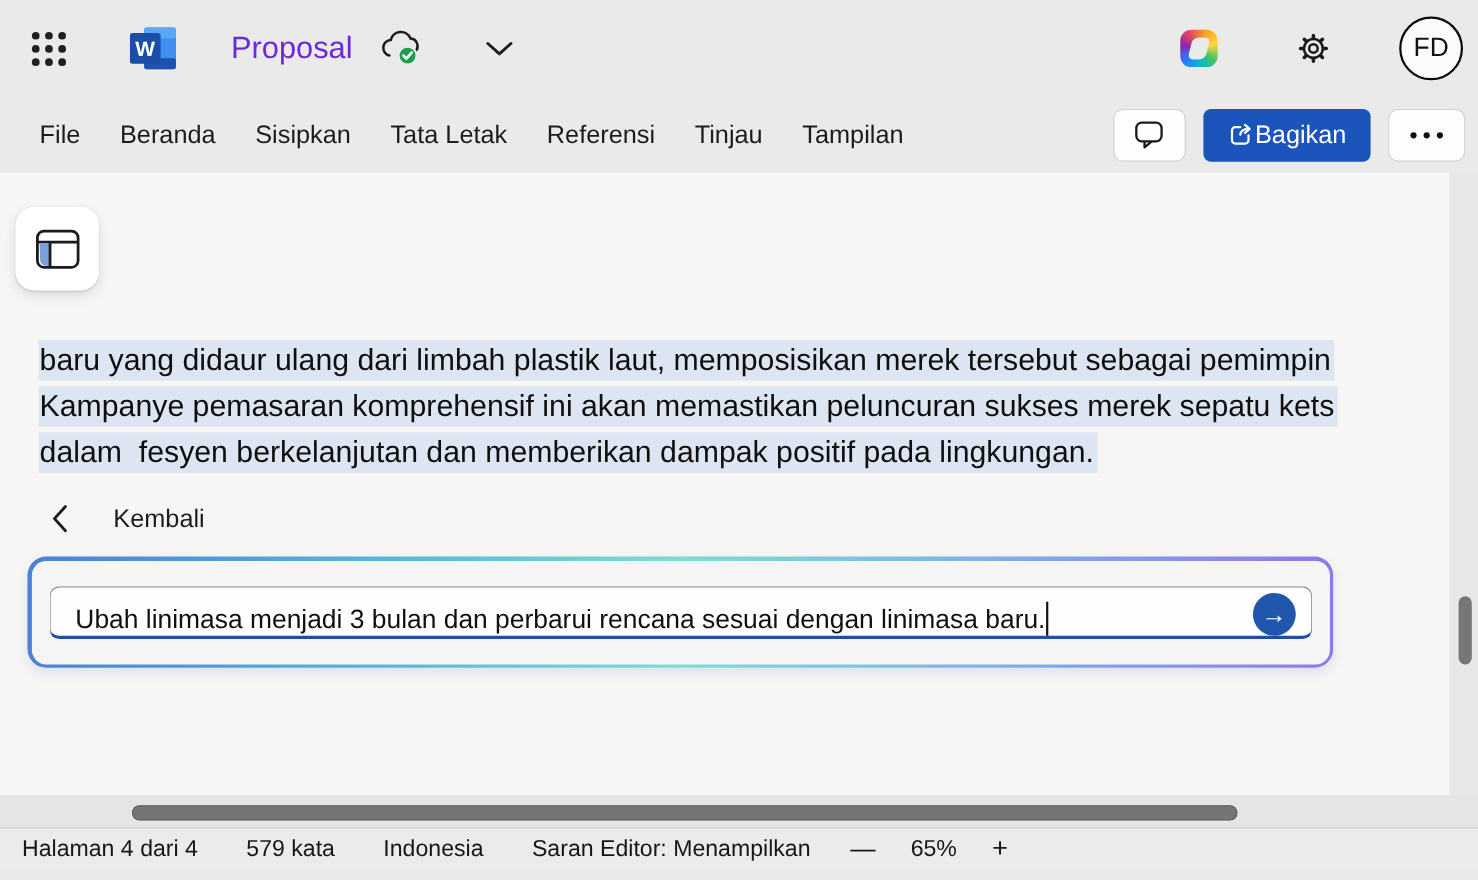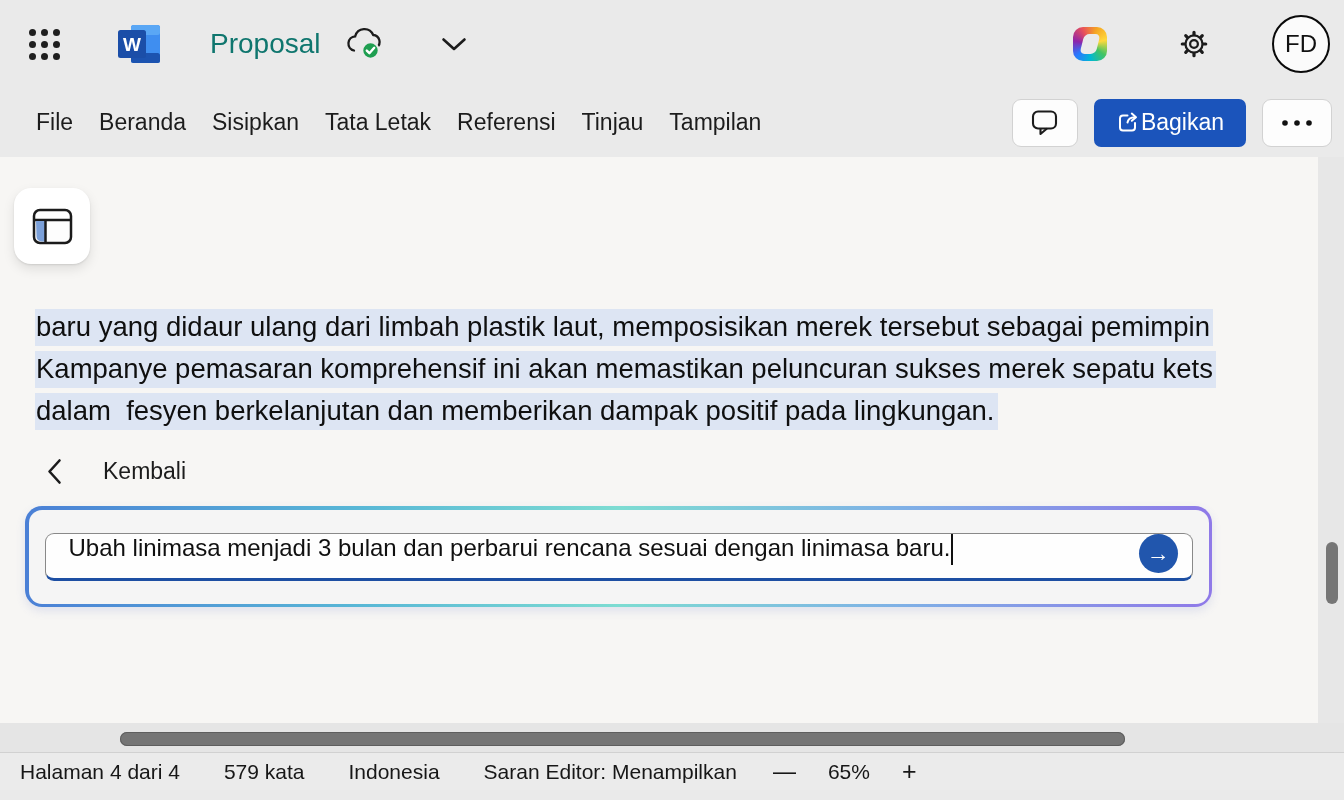--- a/index.html
+++ b/index.html
@@ -5,38 +5,38 @@
   * { margin:0; padding:0; box-sizing:border-box; }
   html,body { width:1344px; height:800px; }
   body { font-family:"Liberation Sans",sans-serif; color:#1b1b1b; overflow:hidden; }
   .stage { position:relative; width:1344px; height:800px; background:#eaeaea; }
 
   
   .topbar { position:absolute; top:0; left:0; width:1344px; height:88px;
             display:flex; align-items:center; background:#eaeaea; }
   .waffle-btn { margin-left:22px; width:44px; height:44px; display:flex; align-items:center; justify-content:center; cursor:pointer; }
   .wordlogo { margin-left:52px; width:44px; height:40px; display:flex; align-items:center; justify-content:center; }
-  .doc-title { margin-left:48px; font-size:28px; color:#0f766e; }
+  .doc-title { margin-left:48px; font-size:28px; color:#6d28d9; }
   .cloud { margin-left:22px; display:flex; align-items:center; }
   .title-chevron { margin-left:58px; display:flex; align-items:center; cursor:pointer; }
   .top-right { margin-left:auto; display:flex; align-items:center; }
   .copilot-btn { width:36px; height:36px; position:relative; margin-right:70px; cursor:pointer; }
   .copilot-swirl { position:absolute; inset:1px; border-radius:10px;
      background:conic-gradient(from 230deg,#2979ff,#8e24aa,#e8505b,#f5a623,#ffd93d,#43c463,#00b8d4,#2979ff); }
   .copilot-swirl::after { content:""; position:absolute; left:9px; top:7px; width:16px; height:20px;
      background:#eaeaea; border-radius:5px; transform:skewX(-14deg); }
   .gear-btn { margin-right:62px; display:flex; cursor:pointer; }
   .avatar { margin-right:14px; width:58px; height:58px; border:2.5px solid #0a0a0a; border-radius:50%;
             background:#fbfbfb; display:flex; align-items:center; justify-content:center;
             font-size:24px; color:#111; cursor:pointer; }
 
   
   .menubar { position:absolute; top:88px; left:0; width:1344px; height:69px;
              display:flex; align-items:center; background:#eaeaea; }
-  .menu { display:flex; list-style:none; margin-left:36px; gap:26px; font-size:23px; color:#1c1c1c; }
+  .menu { display:flex; list-style:none; margin-left:36px; gap:36px; font-size:23px; color:#1c1c1c; }
   .menu li { cursor:pointer; white-space:nowrap; }
   .menu-right { margin-left:auto; margin-right:12px; display:flex; align-items:center; gap:16px; }
   .icon-btn { height:48px; background:#fdfdfd; border:1px solid #d2d2d2; border-radius:9px;
               display:flex; align-items:center; justify-content:center; cursor:pointer; }
   .comment-btn { width:66px; }
   .more-btn { width:70px; }
   .share-btn { height:48px; padding:0 22px; border-radius:7px; background:#1b54bb; color:#fff;
                display:flex; align-items:center; gap:1px; font-size:23px; cursor:pointer; }
 
   
@@ -51,21 +51,21 @@
   .back-link { position:absolute; left:46px; top:301px; display:flex; align-items:center; gap:40px;
                font-size:23px; color:#1c1c1c; cursor:pointer; }
 
   .cbox { position:absolute; left:25px; top:349px; width:1187px; height:101px; border-radius:17px;
           padding:3.5px; box-shadow:0 4px 10px rgba(100,120,200,.16);
           background:linear-gradient(90deg,#4b80d6 0%,#58b7d6 28%,#7ddcd2 50%,#7fb0e6 74%,#8f79e8 100%); }
   .cbox-inner { width:100%; height:100%; border-radius:13px; background:#f5f5f5;
                 display:flex; align-items:center; padding:0 16px; }
   .cinput { flex:1; height:48px; background:#fefefe; border:1.5px solid #898989;
             border-bottom:3.5px solid #1d4fa3; border-radius:9px;
-            display:flex; align-items:flex-start; padding:0 14px 0 23px; font-size:24px; color:#101010; cursor:text; }
+            display:flex; align-items:flex-end; padding:0 14px 0 23px; font-size:24px; color:#101010; cursor:text; }
   .caret { display:inline-block; width:2px; height:31px; background:#111; margin-left:1px; vertical-align:-7px; }
   .send-btn { margin-left:auto; width:39px; height:39px; border-radius:50%; background:#2156ad; color:#fff;
               display:flex; align-items:center; justify-content:center; font-size:23px; cursor:pointer; }
 
   
   .hstrip { position:absolute; top:723px; left:0; width:1344px; height:39px; background:#e5e5e5; }
   .hthumb { position:absolute; top:732px; left:120px; width:1005px; height:14px; border-radius:8px;
             background:#757575; box-shadow:inset 0 0 0 1px #5e5e5e; cursor:pointer; }
   .vtrack { position:absolute; top:157px; left:1318px; width:26px; height:566px; background:#e7e7e7; }
   .vthumb { position:absolute; top:542px; left:1326px; width:12px; height:62px; border-radius:7px;

